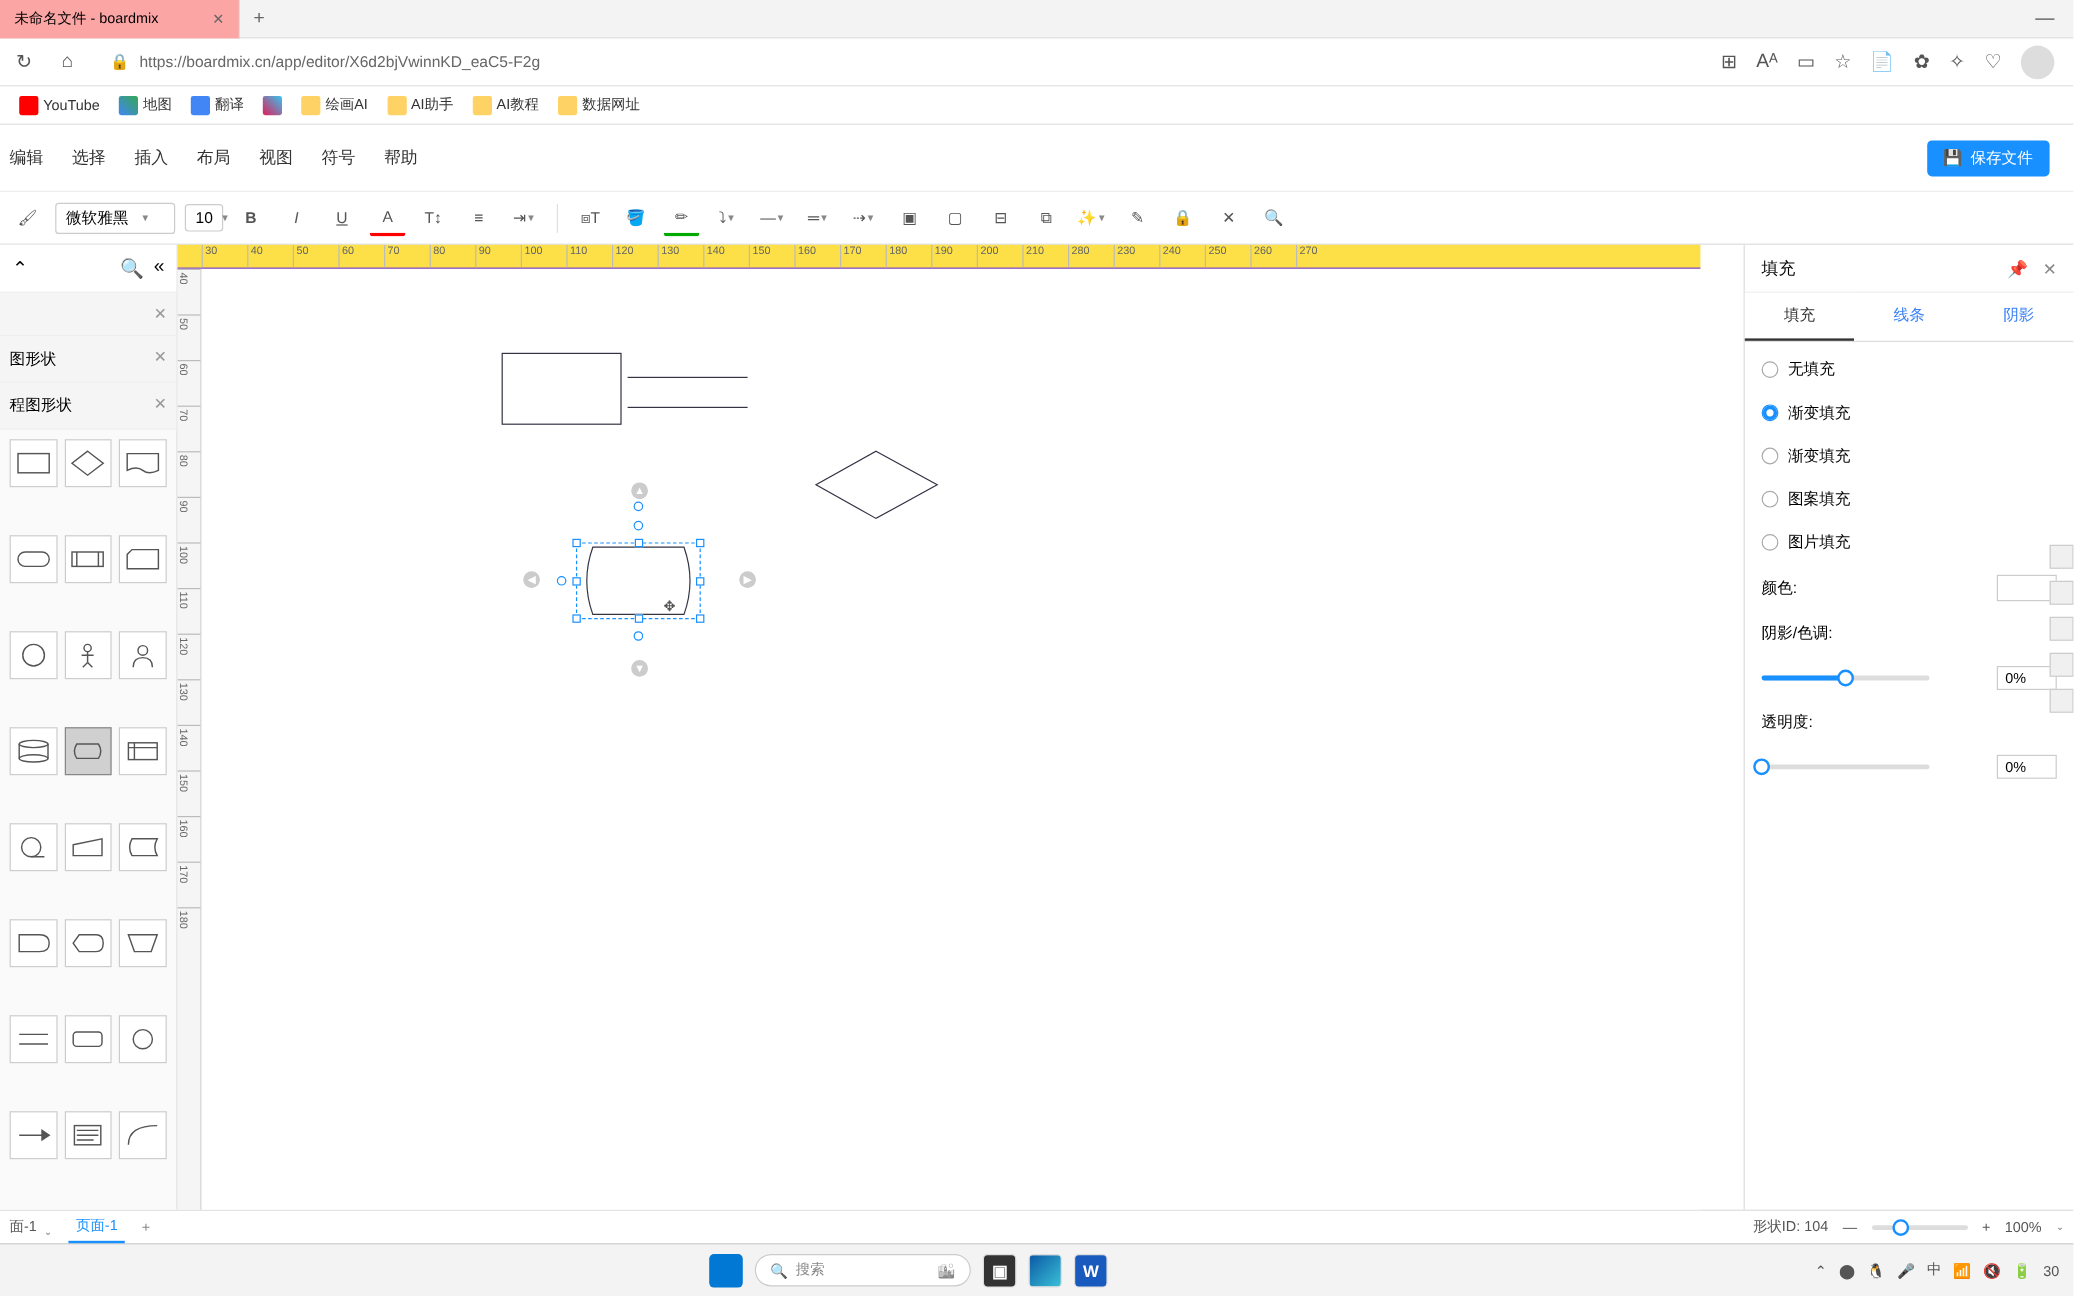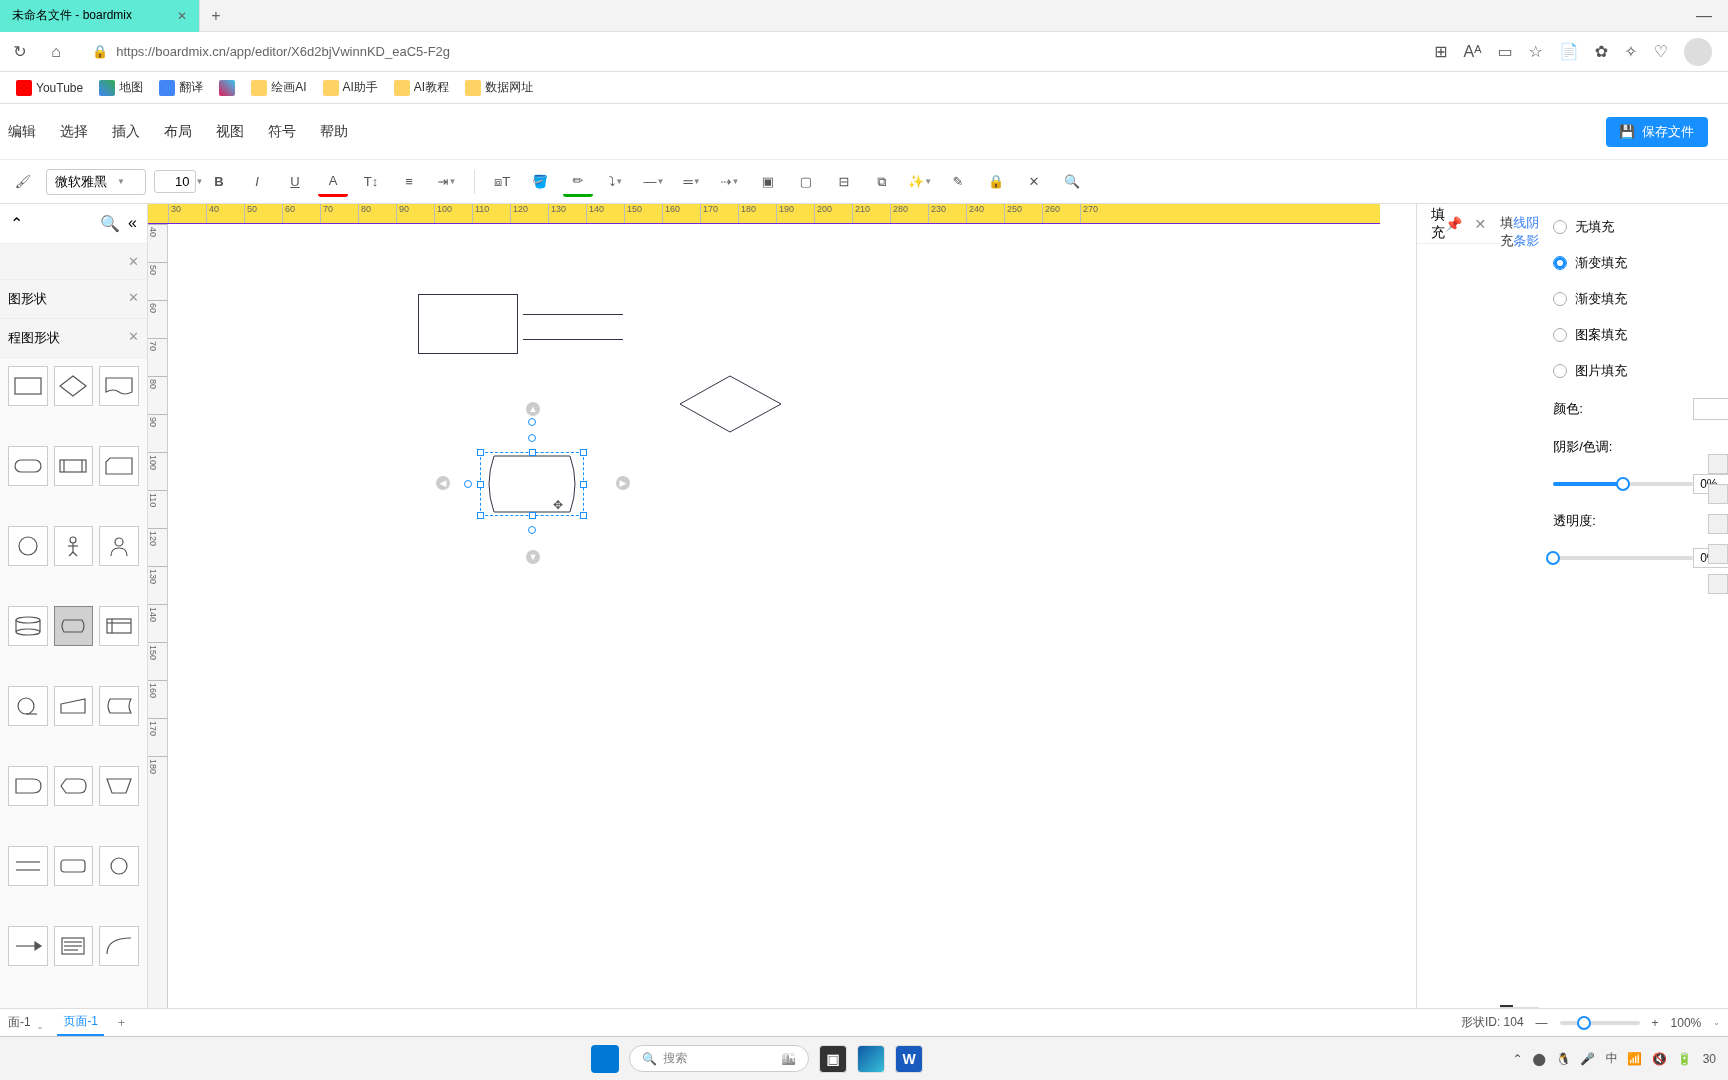--- a/index.html
+++ b/index.html
@@ -1,20 +1,20 @@
 <!DOCTYPE html>
 <html><head>
 <meta charset="utf-8">
 <style>
 * { margin: 0; padding: 0; box-sizing: border-box; font-family: "Microsoft YaHei", Arial, sans-serif; }
 body { width: 1728px; height: 1080px; background: #fff; overflow: hidden; position: relative; }
 
 
 .browser-tabs { height: 32px; background: #f3f3f3; display: flex; align-items: center; border-bottom: 1px solid #e0e0e0; }
-.tab { height: 32px; padding: 11px 12px; display: flex; align-items: center; background: #5eead4; border-right: 1px solid #ddd; font-size: 12px; gap: 8px; min-width: 200px; }
+.tab { height: 32px; padding: 11px 12px; display: flex; align-items: center; background: #fca5a5; border-right: 1px solid #ddd; font-size: 12px; gap: 8px; min-width: 200px; }
 .tab-close { color: #666; cursor: pointer; margin-left: auto; }
 .new-tab { width: 32px; display: flex; align-items: center; justify-content: center; color: #666; font-size: 16px; }
 .window-controls { margin-left: auto; display: flex; gap: 24px; padding-right: 16px; color: #555; }
 
 .browser-bar { height: 40px; display: flex; align-items: center; padding: 0 8px; gap: 12px; border-bottom: 1px solid #e0e0e0; }
 .nav-icon { width: 24px; height: 24px; display: flex; align-items: center; justify-content: center; color: #555; }
 .url-bar { flex: 1; display: flex; align-items: center; gap: 8px; padding: 0 12px; color: #666; font-size: 13px; }
 .url-lock { color: #888; }
 .right-icons { display: flex; gap: 16px; align-items: center; color: #555; padding-right: 8px; }
 .right-icons .avatar-ico { width: 28px; height: 28px; border-radius: 50%; background: #ddd; }
@@ -31,21 +31,21 @@
 
 .menubar { height: 56px; display: flex; align-items: center; padding: 0 8px; gap: 24px; font-size: 14px; color: #333; border-bottom: 1px solid #eee; }
 .menubar .mitem { cursor: pointer; }
 .save-btn { margin-left: auto; background: #1890ff; color: #fff; border: none; border-radius: 4px; padding: 6px 14px; font-size: 13px; display: flex; align-items: center; gap: 6px; margin-right: 12px; }
 
 
 .toolbar { height: 44px; display: flex; align-items: center; padding: 0 8px; gap: 8px; border-bottom: 1px solid #ddd; font-size: 13px; }
 .tb-sep { width: 1px; height: 24px; background: #e0e0e0; margin: 0 4px; }
 .tb-btn { width: 30px; height: 30px; display: flex; align-items: center; justify-content: center; color: #555; border-radius: 3px; }
 .font-sel { border: 1px solid #ccc; border-radius: 3px; padding: 3px 8px; display: flex; align-items: center; gap: 10px; min-width: 100px; font-size: 13px; }
-.size-sel { border: 1px solid #ccc; border-radius: 3px; padding: 3px 20px; display: flex; align-items: center; gap: 6px; width: 32px; font-size: 13px; }
+.size-sel { border: 1px solid #ccc; border-radius: 3px; padding: 3px 8px; display: flex; align-items: center; gap: 6px; width: 32px; font-size: 13px; }
 .caret { font-size: 8px; color: #888; }
 
 
 .main { display: flex; height: calc(1080px - 32px - 40px - 32px - 56px - 44px - 28px - 44px); position: relative; }
 
 
 .sidebar-left { width: 148px; border-right: 1px solid #ddd; display: flex; flex-direction: column; background: #fafafa; }
 .sb-head { height: 40px; display: flex; align-items: center; justify-content: space-between; padding: 0 10px; border-bottom: 1px solid #eee; background: #fff; }
 .sb-cat { padding: 10px 8px; font-size: 13px; display: flex; justify-content: space-between; border-bottom: 1px solid #eee; background: #f5f5f5; }
 .sb-x { color: #999; }
@@ -62,21 +62,21 @@
 .ruler-v { width: 20px; background: #f5f5f5; border-right: 1px solid #ccc; display: flex; flex-direction: column; font-size: 9px; color: #666; }
 .ruler-v span { height: 38px; writing-mode: vertical-lr; border-top: 1px solid #bbb; padding-top: 2px; }
 .canvas { flex: 1; background: #fff; position: relative; overflow: hidden; }
 .canvas .shape { position: absolute; border: 1px solid #334; }
 .sel-box { position: absolute; border: 1px dashed #1890ff; }
 .handle { position: absolute; width: 7px; height: 7px; background: #fff; border: 1px solid #1890ff; }
 .conn { position: absolute; width: 8px; height: 8px; border: 1px solid #1890ff; border-radius: 50%; background: #fff; }
 .arrow-hint { position: absolute; width: 14px; height: 14px; background: #ccc; border-radius: 50%; display:flex; align-items:center; justify-content:center; color: #fff; font-size:9px;}
 
 
-.panel-right { width: 312px; border-left: 1px solid #ddd; display: flex; font-size: 13px; margin-left: 36px; }
+.panel-right { width: 275px; border-left: 1px solid #ddd; display: flex; flex-direction: column; font-size: 13px; margin-left: 36px; }
 .pr-head { height: 40px; display: flex; align-items: center; padding: 0 14px; border-bottom: 1px solid #eee; font-size: 14px; }
 .pr-head .pin, .pr-head .cls { margin-left: auto; color: #888; }
 .pr-head .cls { margin-left: 12px; }
 .pr-tabs { display: flex; border-bottom: 1px solid #ddd; }
 .pr-tab { flex: 1; text-align: center; padding: 10px 0; color: #3b82f6; }
 .pr-tab.active { color: #333; background: #fff; border-bottom: 2px solid #333; }
 .pr-body { padding: 14px; display: flex; flex-direction: column; gap: 18px; }
 .radio-row { display: flex; align-items: center; gap: 8px; }
 .radio { width: 14px; height: 14px; border: 1px solid #aaa; border-radius: 50%; display: inline-block; }
 .radio.on { border-color: #1890ff; box-shadow: inset 0 0 0 3px #1890ff; }

